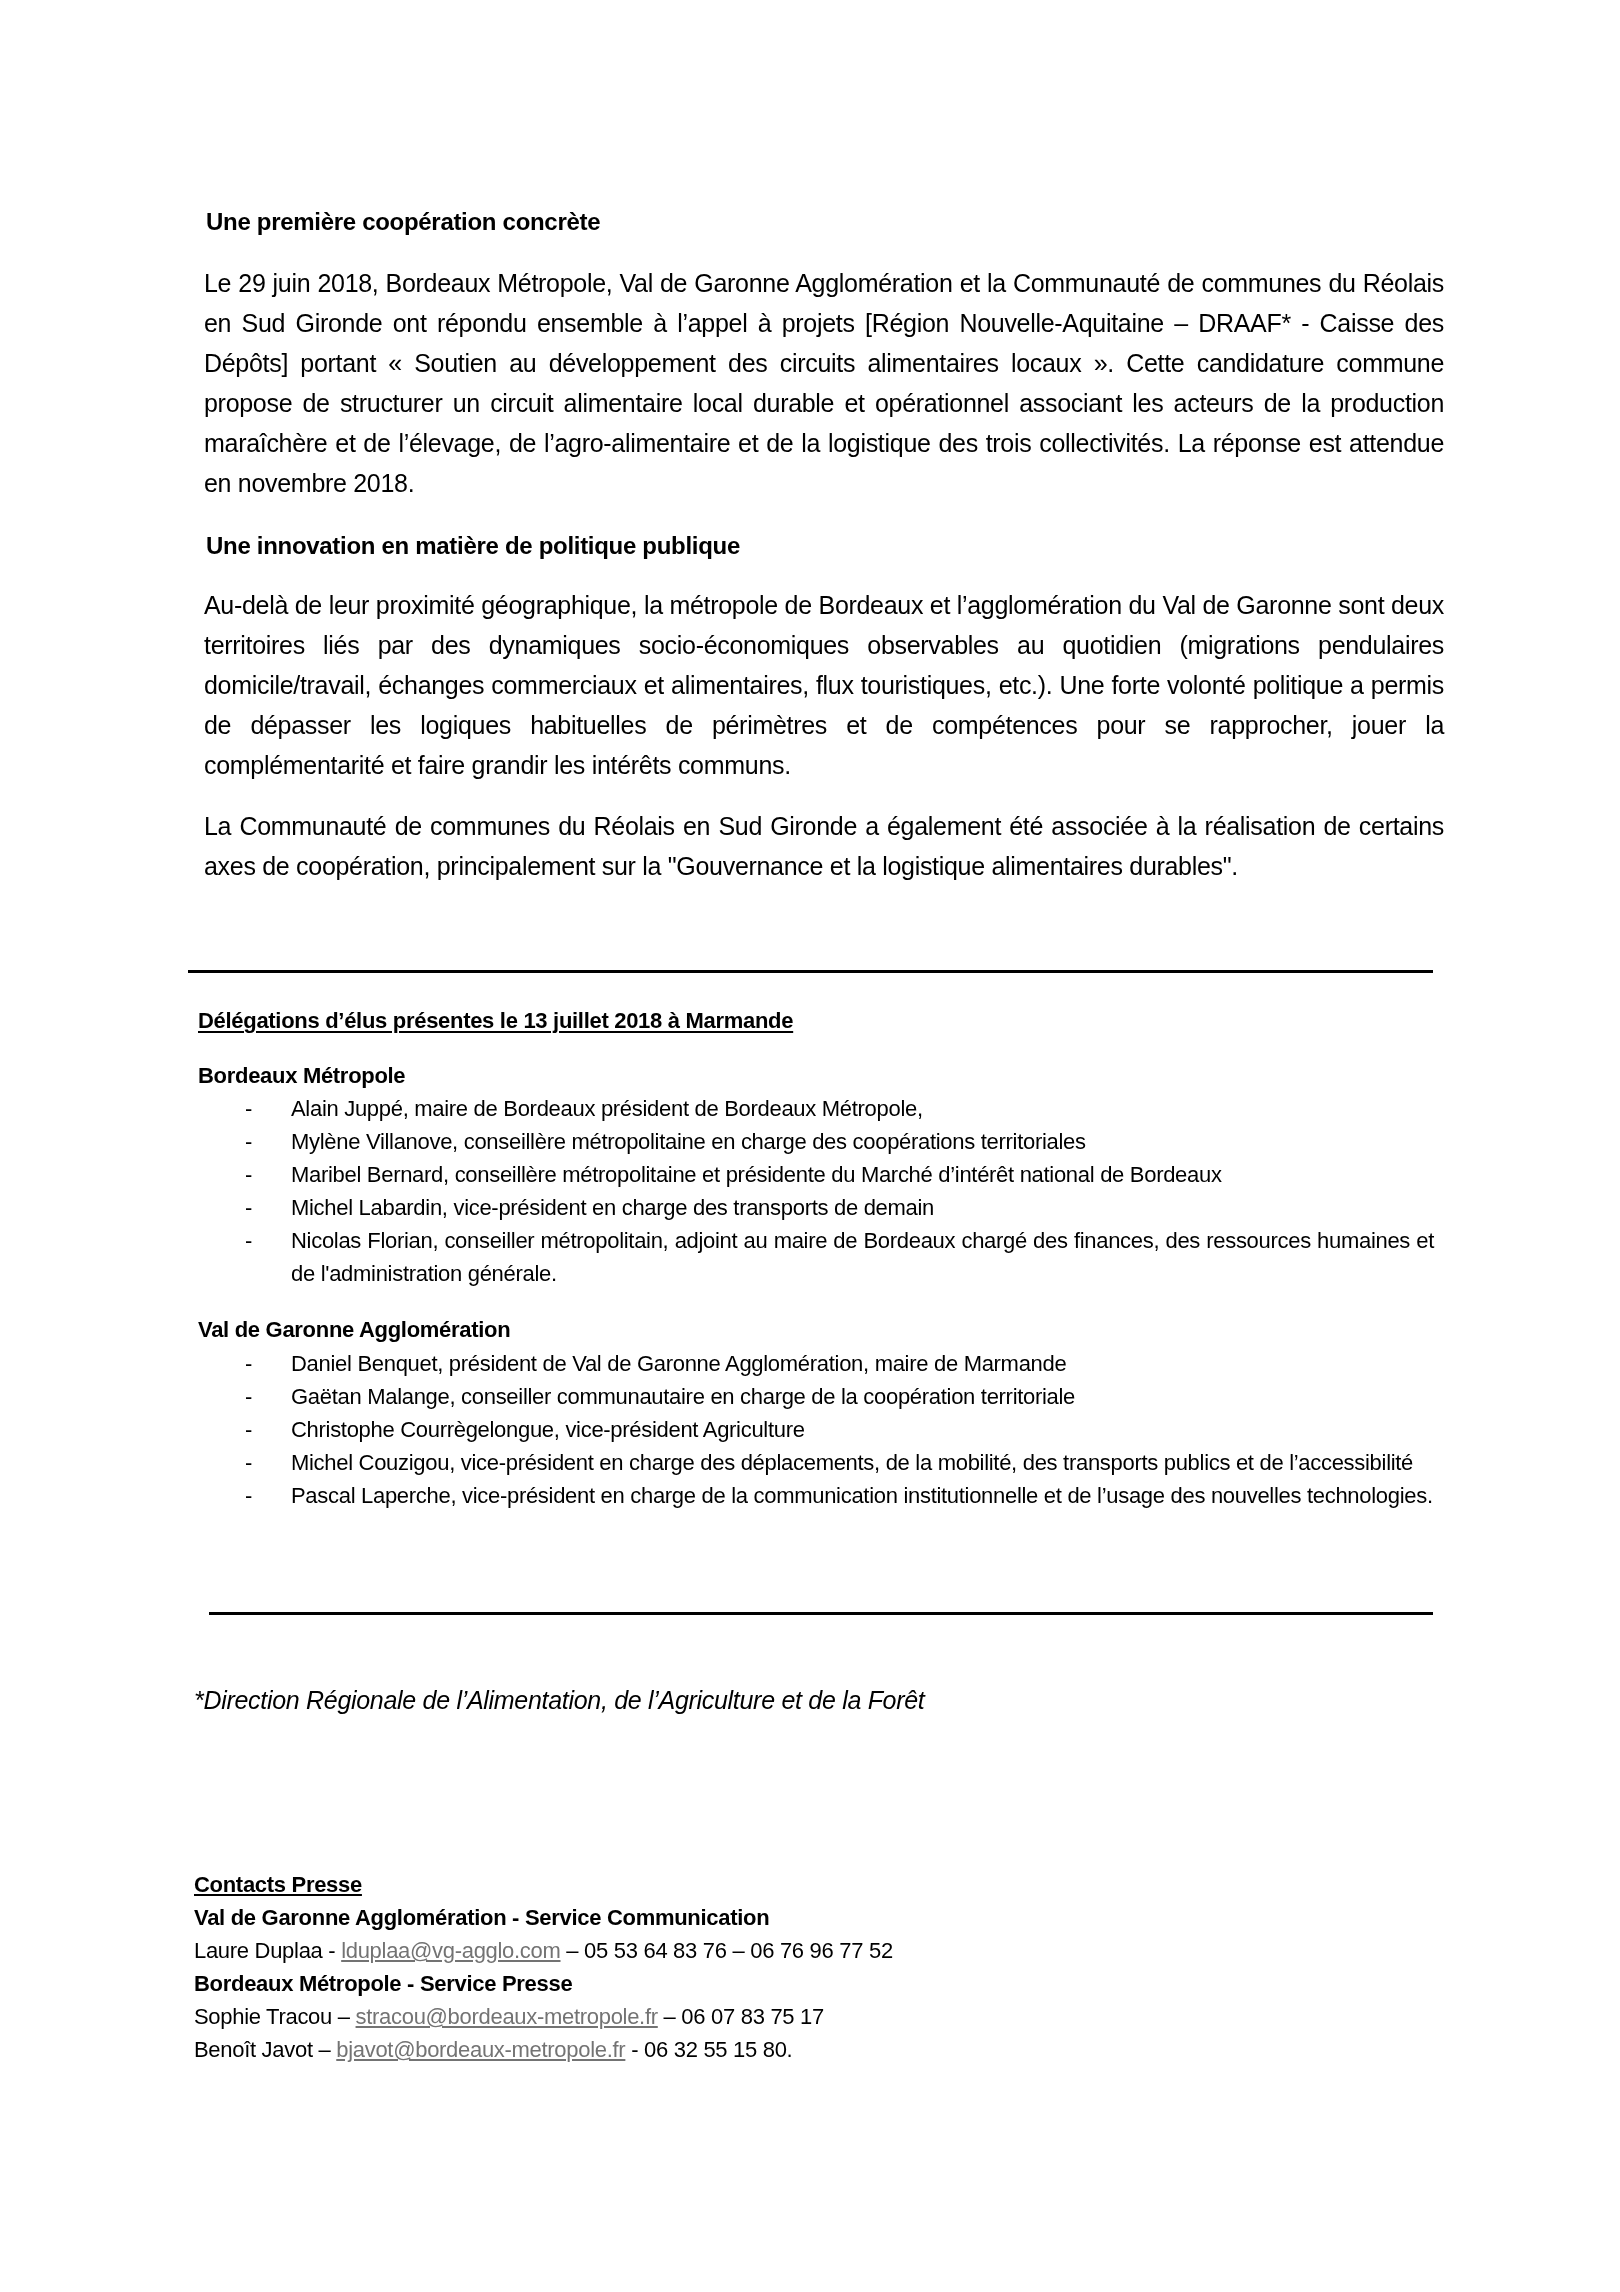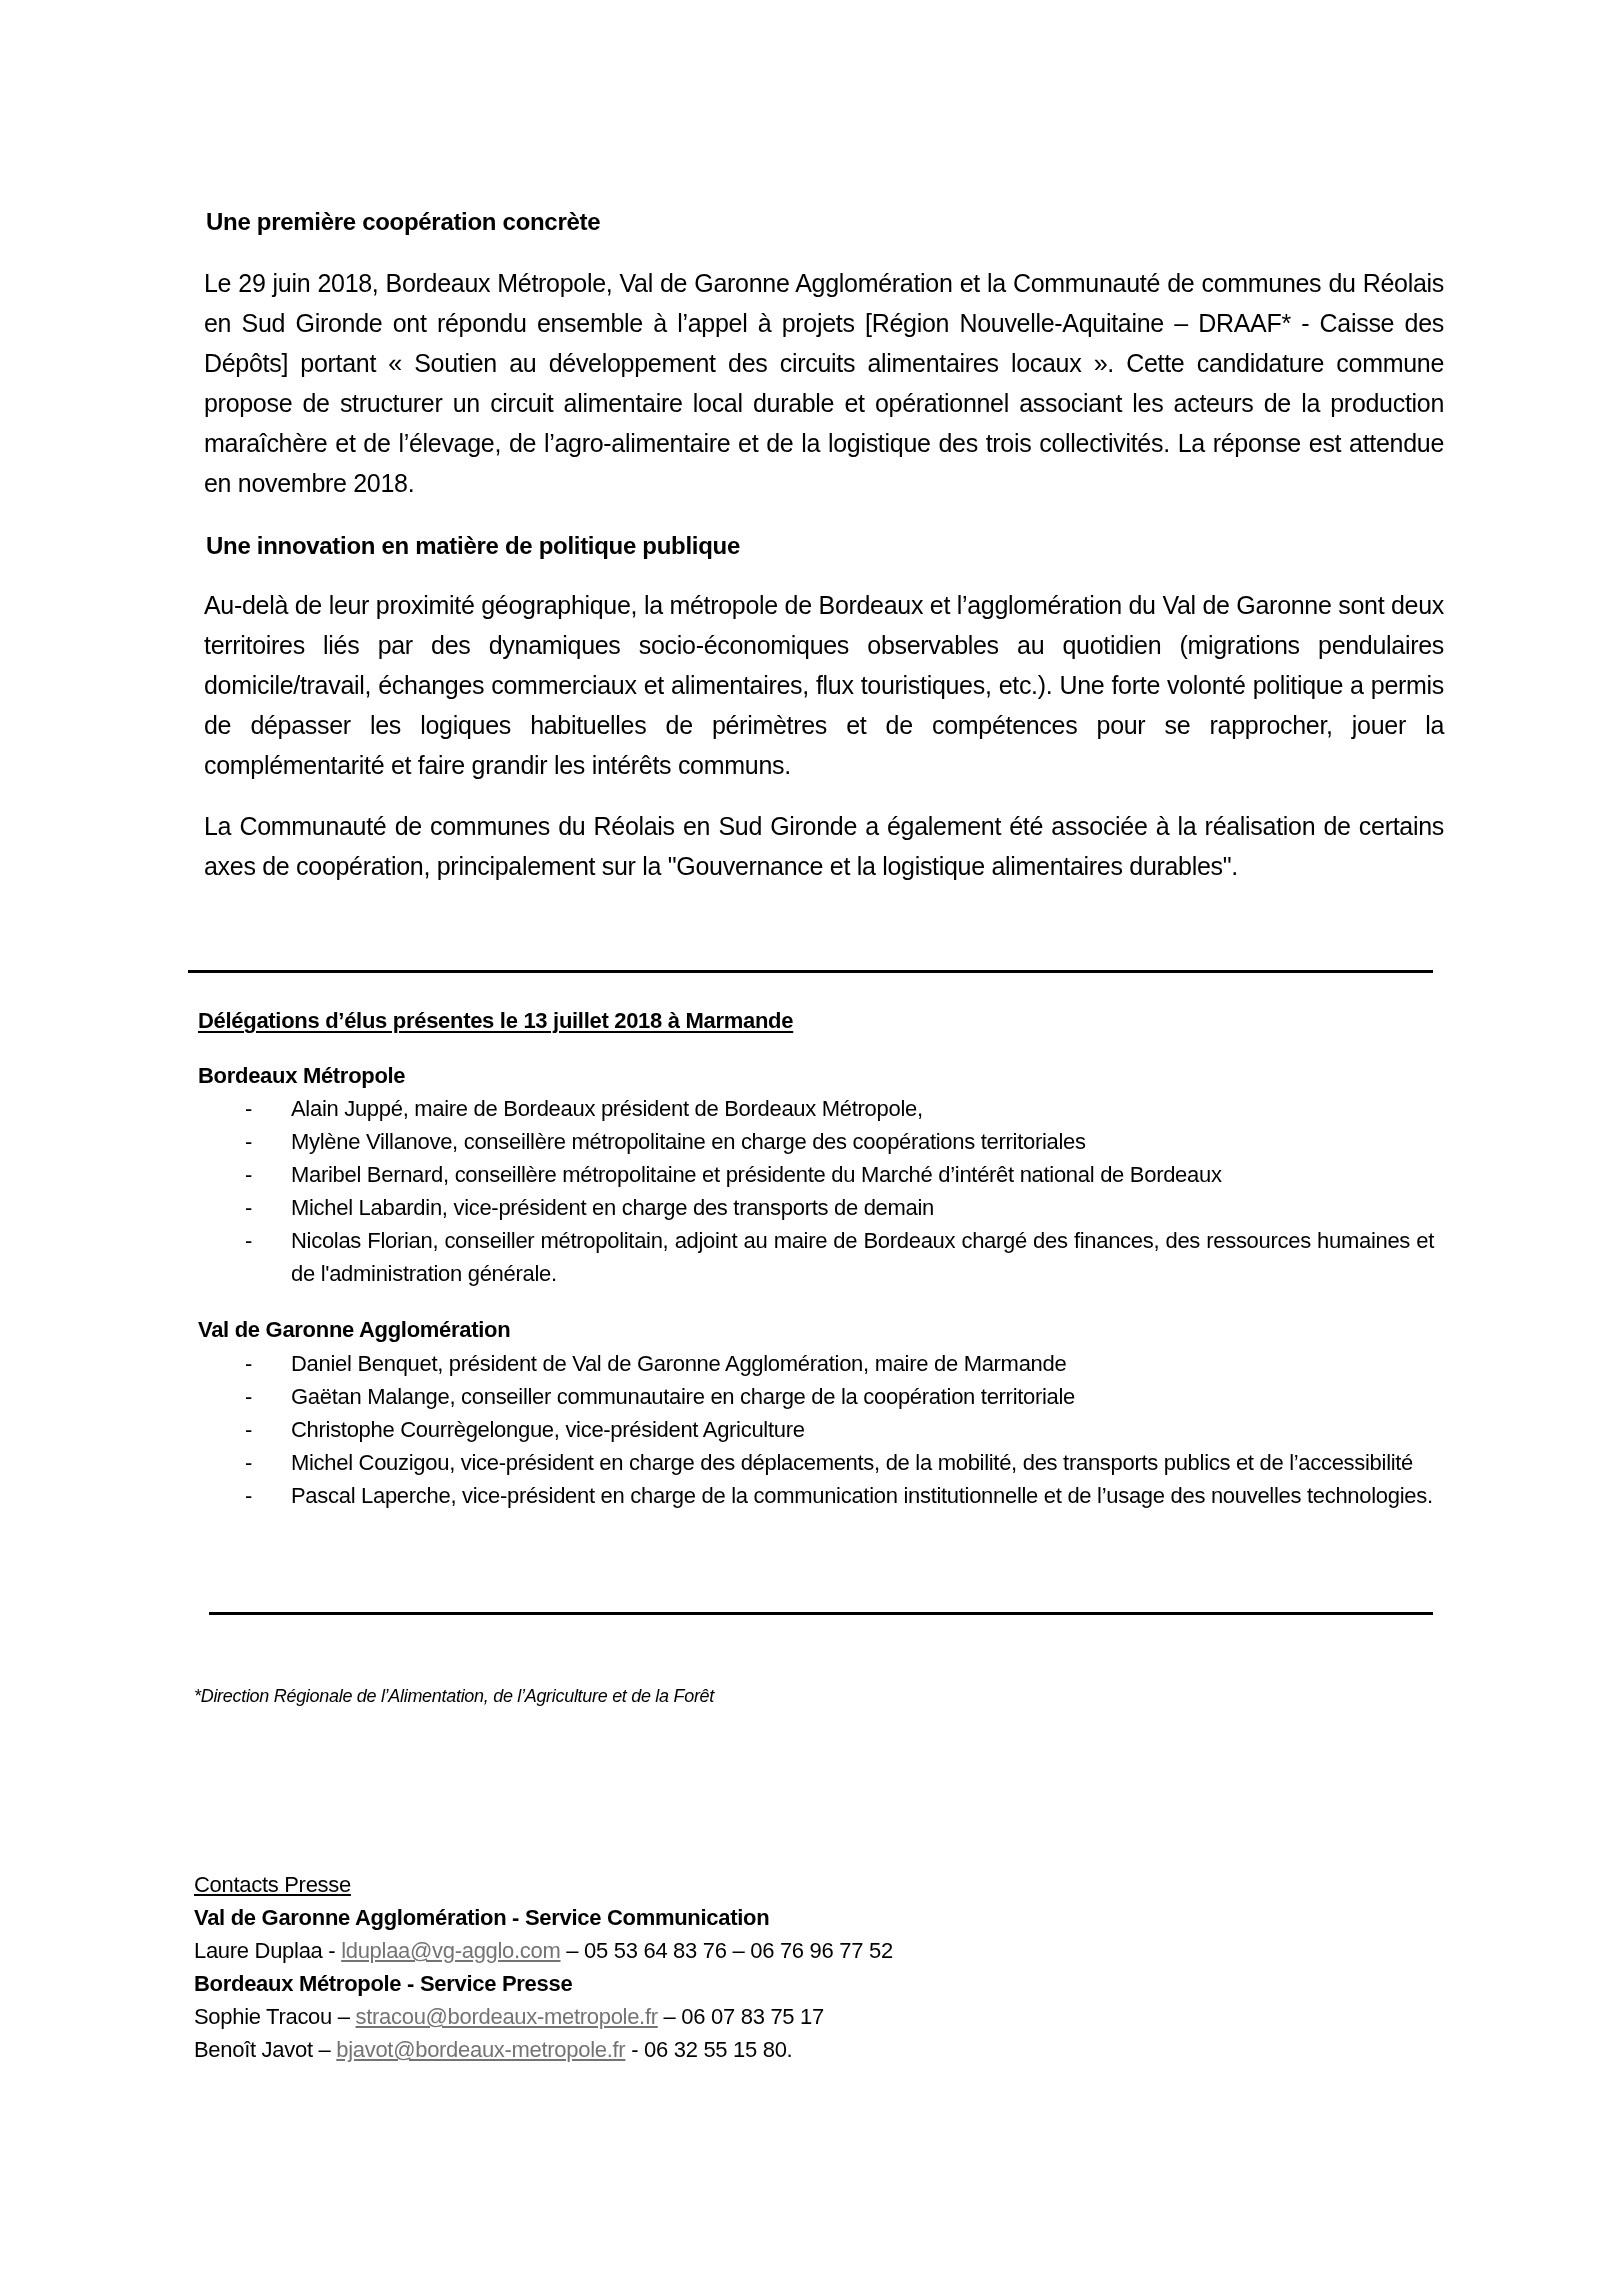--- a/index.html
+++ b/index.html
@@ -38,30 +38,30 @@
     }
     ul.dash li {
       position: relative; padding-left: 97px; text-align: justify;
     }
     ul.dash li .dash-mark {
       position: absolute; left: 51px; top: 0;
     }
 
     .footnote {
       position: absolute; left: 194px; font-style: italic;
-      font-size: 18px; white-space: nowrap; letter-spacing: -0.3px;
+      font-size: 25px; white-space: nowrap; letter-spacing: -0.3px;
     }
 
     .contacts {
       position: absolute; left: 194px; width: 980px;
       font-size: 22px; line-height: 33px; letter-spacing: -0.3px;
     }
     .contacts .line { white-space: nowrap; }
     .contacts .b { font-weight: bold; }
-    .contacts .u { text-decoration: underline; font-weight: normal; }
+    .contacts .u { text-decoration: underline; font-weight: bold; }
     .contacts a { color: #737373; text-decoration: underline; }
   </style>
 </head>
 <body>
 
 <div class="page">
 
   <h2 class="h2" style="top:196px;">Une première coopération concrète</h2>
   <p class="para" style="top:253px;">Le 29 juin 2018, Bordeaux Métropole, Val de Garonne Agglomération et la Communauté de communes du Réolais en Sud Gironde ont répondu ensemble à l’appel à projets [Région Nouvelle-Aquitaine – DRAAF* - Caisse des Dépôts] portant « Soutien au développement des circuits alimentaires locaux ». Cette candidature commune propose de structurer un circuit alimentaire local durable et opérationnel associant les acteurs de la production maraîchère et de l’élevage, de l’agro-alimentaire et de la logistique des trois collectivités. La réponse est attendue en novembre 2018.</p>
 

